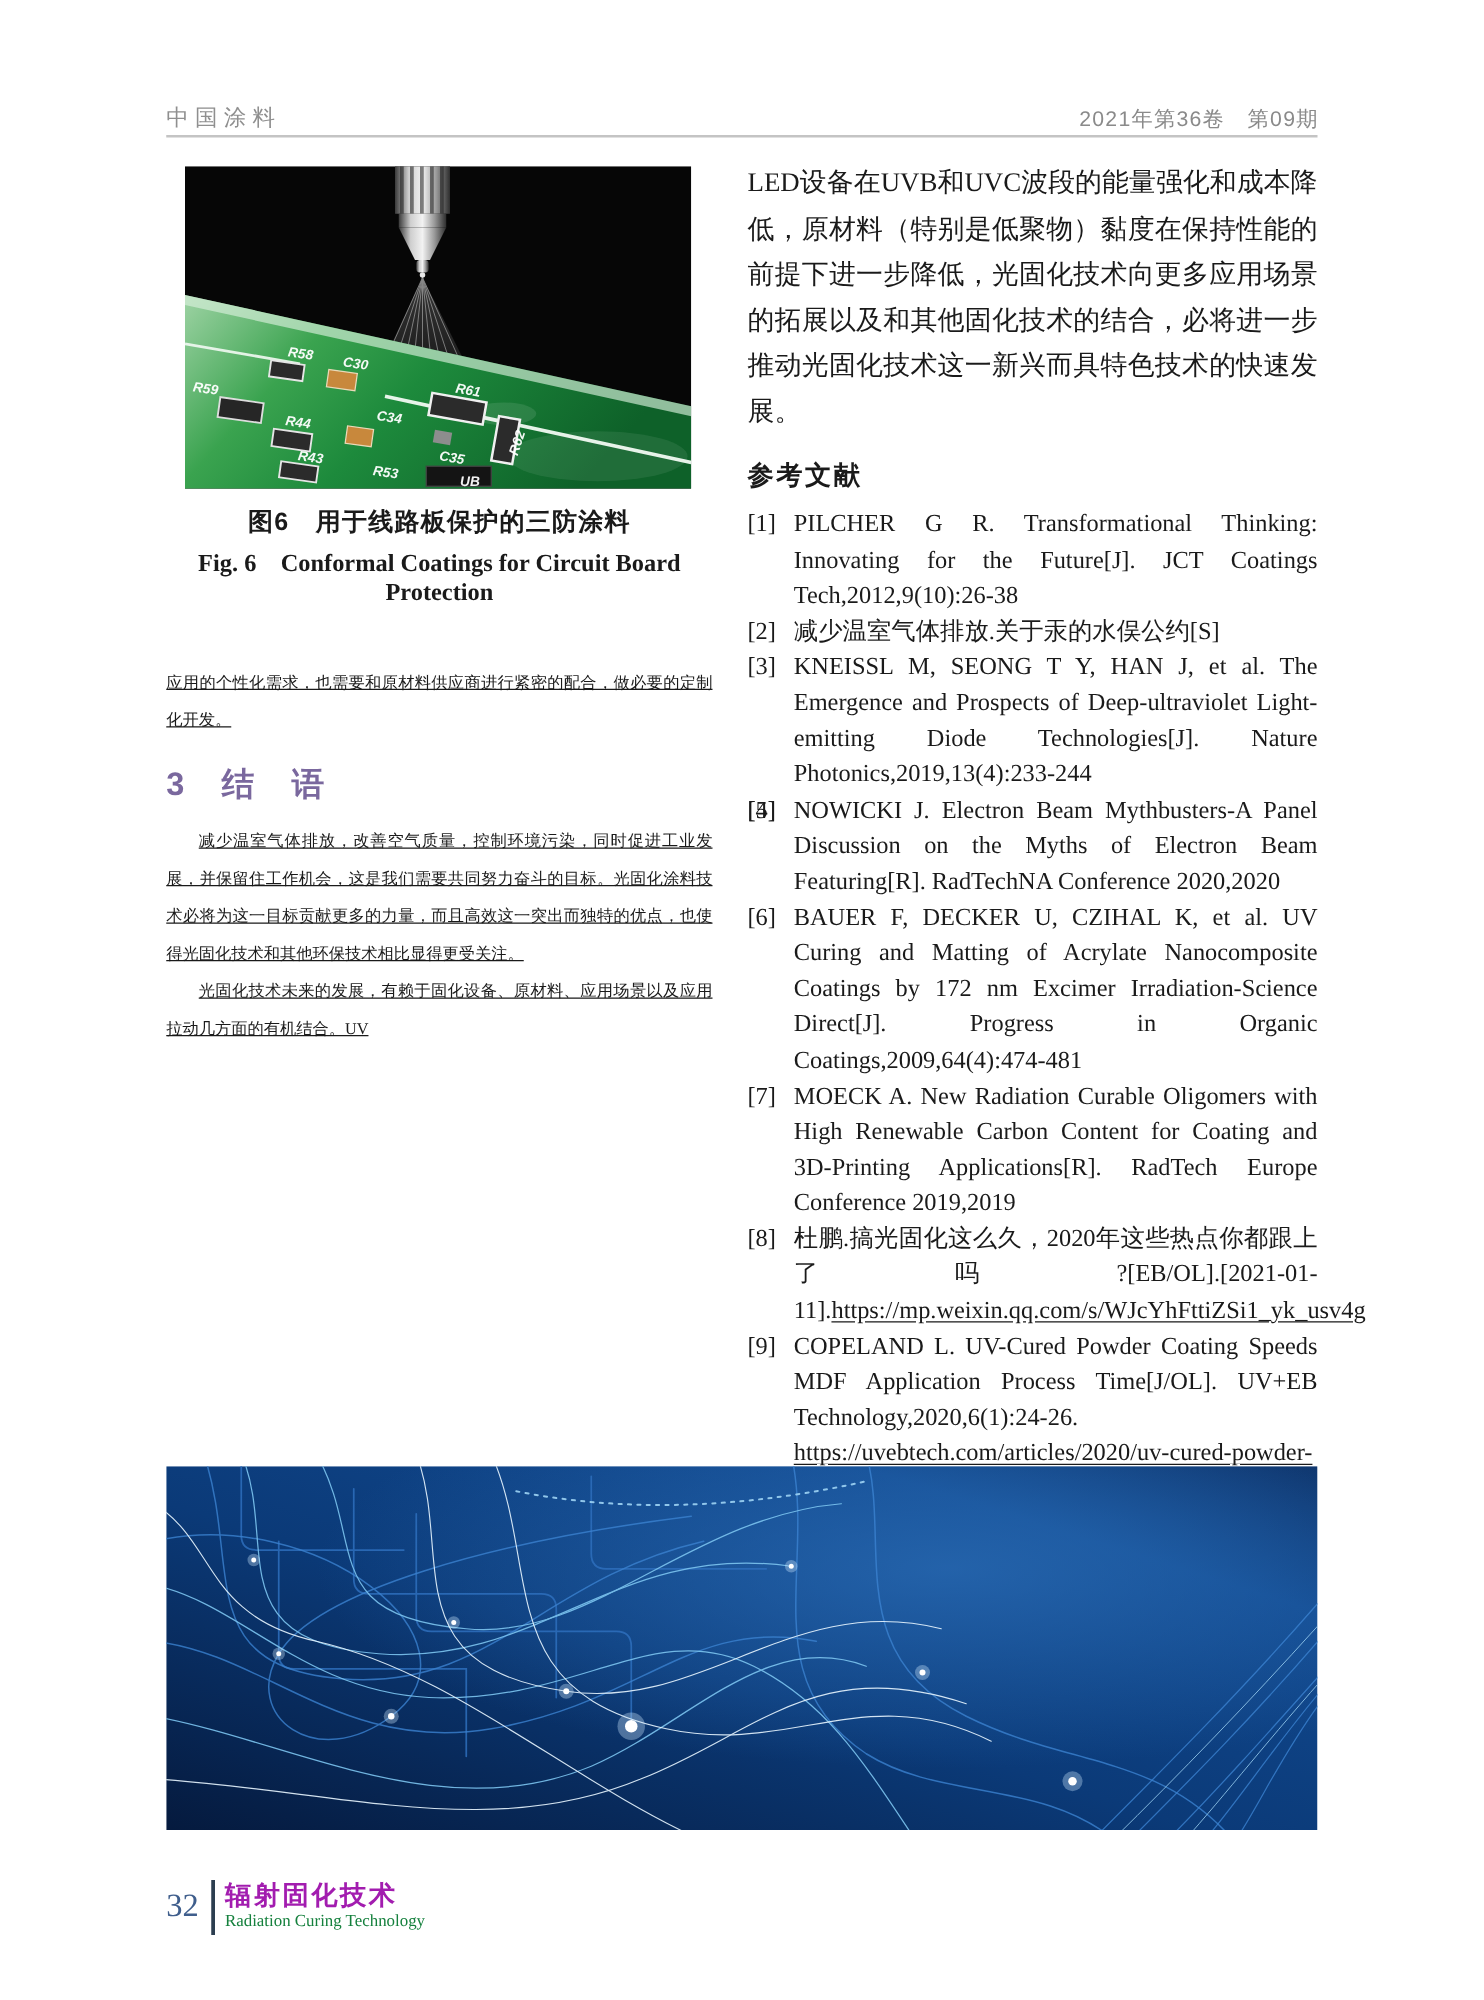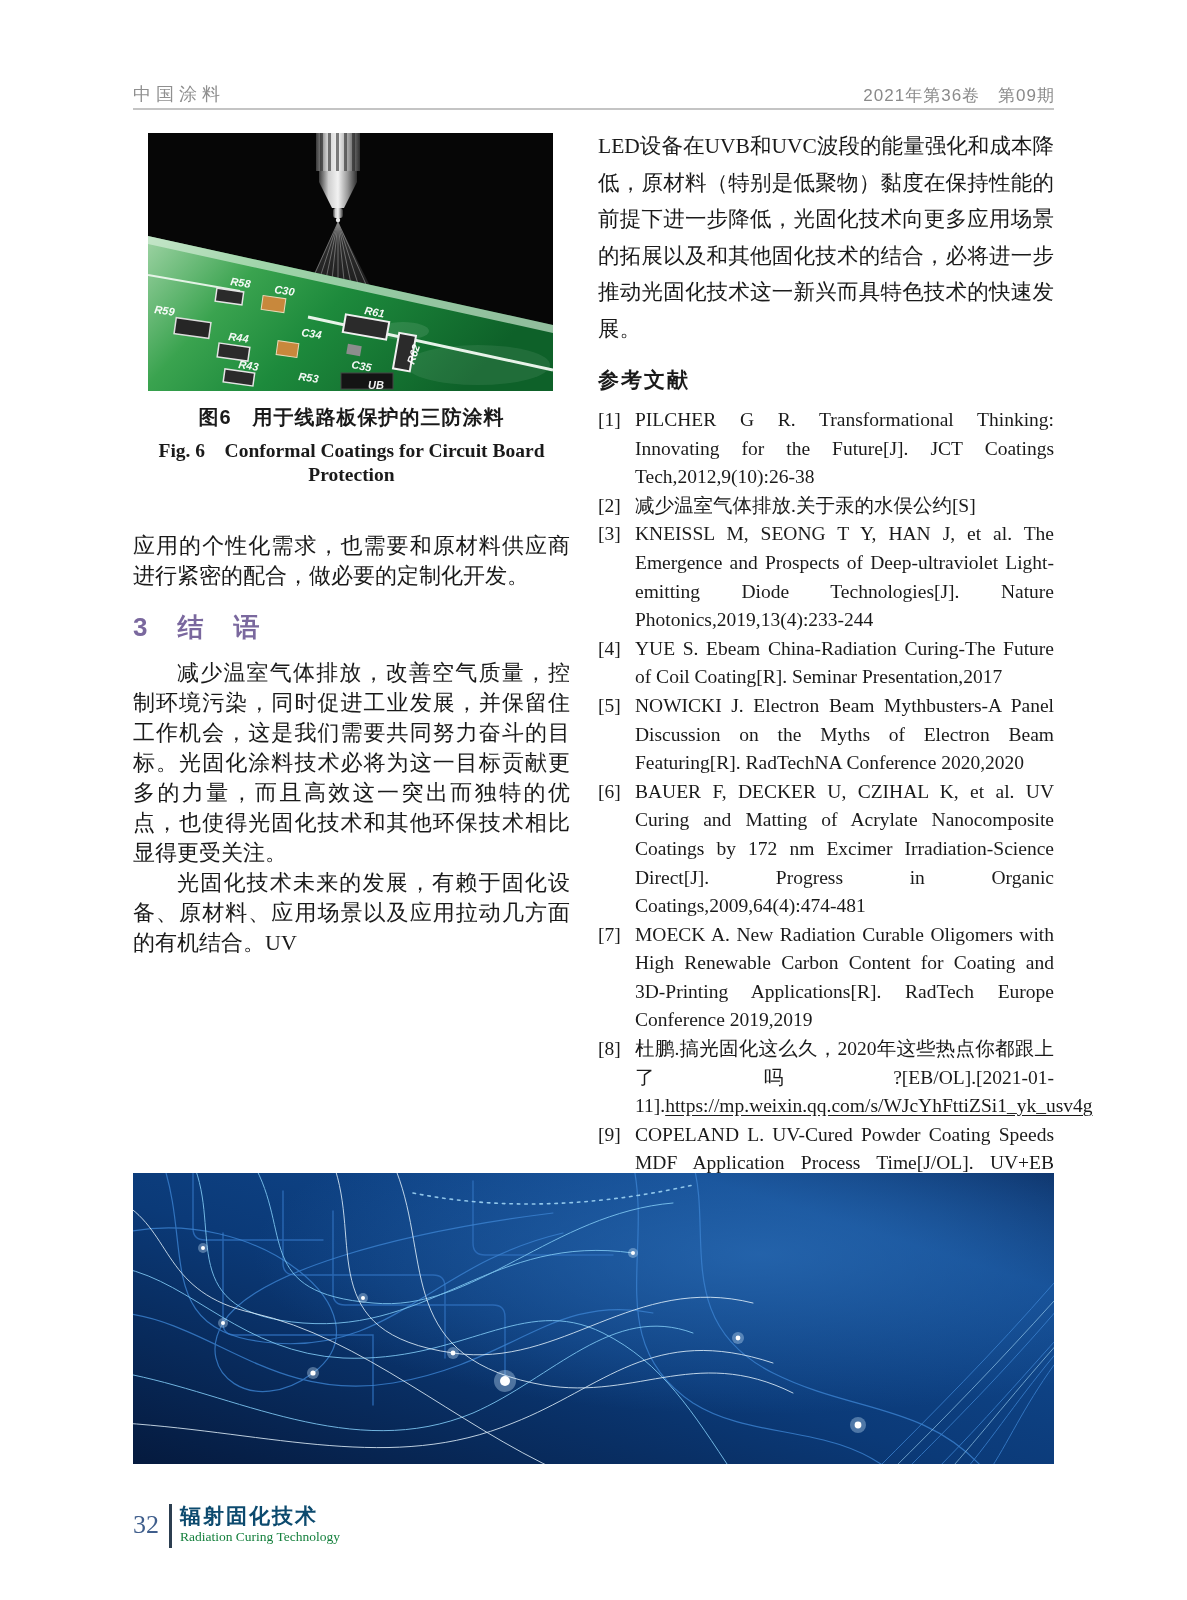--- a/index.html
+++ b/index.html
@@ -21,21 +21,21 @@
   
   .col-left{position:absolute;left:133px;top:133px;width:437px;}
   .col-right{position:absolute;left:598px;top:128px;width:456px;}
 
   .figure-img{display:block;margin-left:15px;width:405px;height:258px;}
   .cap{width:437px;text-align:center;font-weight:bold;}
   .cap-zh{margin-top:13px;font-size:20px;font-family:"Liberation Sans",sans-serif;letter-spacing:1px;}
   .cap-en{margin-top:6px;font-size:19.5px;font-family:"Liberation Serif",serif;}
 
   .lefttext{margin-top:45px;}
-  p.body{font-size:22px;line-height:30px;text-align:justify;text-justify:inter-ideograph;}
+  p.body{font-size:13px;line-height:30px;text-align:justify;text-justify:inter-ideograph;text-decoration:underline;}
   p.indent{text-indent:2em;}
   h2.section{margin-top:19px;margin-bottom:13px;font-family:"Liberation Sans",sans-serif;
     font-size:26px;font-weight:bold;color:var(--heading-purple);letter-spacing:2px;}
 
   .rightpara{font-size:21.5px;line-height:36.5px;text-align:justify;}
   .refs-title{margin-top:19px;text-align:left;font-family:"Liberation Sans",sans-serif;
     font-weight:bold;font-size:21px;letter-spacing:2px;}
   ol.refs{list-style:none;margin-top:12px;}
   ol.refs li{position:relative;padding-left:37px;font-size:19.5px;line-height:28.6px;
     text-align:justify;color:var(--ink);}
@@ -49,21 +49,21 @@
 
   
   .banner{position:absolute;left:133px;top:1173px;width:921px;height:291px;}
   .banner svg{display:block;width:100%;height:100%;}
 
   
   .footer{position:absolute;left:133px;top:1498px;height:56px;}
   .pageno{position:absolute;left:0;top:12px;font-size:26px;color:var(--footer-blue);font-family:"Liberation Serif",serif;}
   .foot-bar{position:absolute;left:36px;top:6px;width:3px;height:44px;background:#2c3e50;}
   .foot-zh{position:absolute;left:47px;top:4px;font-family:Liberation Mono, monospace;font-weight:bold;
-    font-size:21px;color:#0c4a6e;letter-spacing:2px;white-space:nowrap;}
+    font-size:21px;color:#a21caf;letter-spacing:2px;white-space:nowrap;}
   .foot-en{position:absolute;left:47px;top:31px;font-size:13.5px;color:#15803d;font-family:"Liberation Serif",serif;white-space:nowrap;}
 </style>
 </head>
 <body>
 
 <div class="page">
 
   <div class="hdr-left">中国涂料</div>
   <div class="hdr-right">2021年第36卷　第09期</div>
   <div class="hdr-rule"></div>
@@ -168,21 +168,21 @@
     </div>
   </div>
 
   <div class="col-right">
     <p class="rightpara">LED设备在UVB和UVC波段的能量强化和成本降低，原材料（特别是低聚物）黏度在保持性能的前提下进一步降低，光固化技术向更多应用场景的拓展以及和其他固化技术的结合，必将进一步推动光固化技术这一新兴而具特色技术的快速发展。</p>
     <div class="refs-title">参考文献</div>
     <ol class="refs" id="refs-list">
         <li><span class="ref-num">[1]</span><span>PILCHER G R. Transformational Thinking: Innovating for the Future[J]. JCT Coatings Tech,2012,9(10):26-38</span></li>
         <li><span class="ref-num">[2]</span><span>减少温室气体排放.关于汞的水俣公约[S]</span></li>
         <li><span class="ref-num">[3]</span><span>KNEISSL M, SEONG T Y, HAN J, et al. The Emergence and Prospects of Deep-ultraviolet Light-emitting Diode Technologies[J]. Nature Photonics,2019,13(4):233-244</span></li>
-        <li><span class="ref-num">[4]</span><span>YUE S. Ebeam China-Radiation Curing-The Future of Coil Coating[R]. Seminar Presentation,2017</span></li>
+        <li><span class="ref-num">[4]</span></li>
         <li><span class="ref-num">[5]</span><span>NOWICKI J. Electron Beam Mythbusters-A Panel Discussion on the Myths of Electron Beam Featuring[R]. RadTechNA Conference 2020,2020</span></li>
         <li><span class="ref-num">[6]</span><span>BAUER F, DECKER U, CZIHAL K, et al. UV Curing and Matting of Acrylate Nanocomposite Coatings by 172 nm Excimer Irradiation-Science Direct[J]. Progress in Organic Coatings,2009,64(4):474-481</span></li>
         <li><span class="ref-num">[7]</span><span>MOECK A. New Radiation Curable Oligomers with High Renewable Carbon Content for Coating and 3D-Printing Applications[R]. RadTech Europe Conference 2019,2019</span></li>
         <li><span class="ref-num">[8]</span><span>杜鹏.搞光固化这么久，2020年这些热点你都跟上了吗?[EB/OL].[2021-01-11].</span><span class="u">https://mp.weixin.qq.com/s/WJcYhFttiZSi1_yk_usv4g</span></li>
         <li><span class="ref-num">[9]</span><span>COPELAND L. UV-Cured Powder Coating Speeds MDF Application Process Time[J/OL]. UV+EB Technology,2020,6(1):24-26. </span><span class="u">https://uvebtech.com/articles/2020/uv-cured-powder-coating-speeds-mdf-application-process-time/</span></li>
       </ol>
     <div class="logo">
       <div class="logo-zh"><span>中国涂料</span><span class="logo-sup">’</span></div>
       <div class="logo-en">CHINA COATINGS</div>
     </div>

